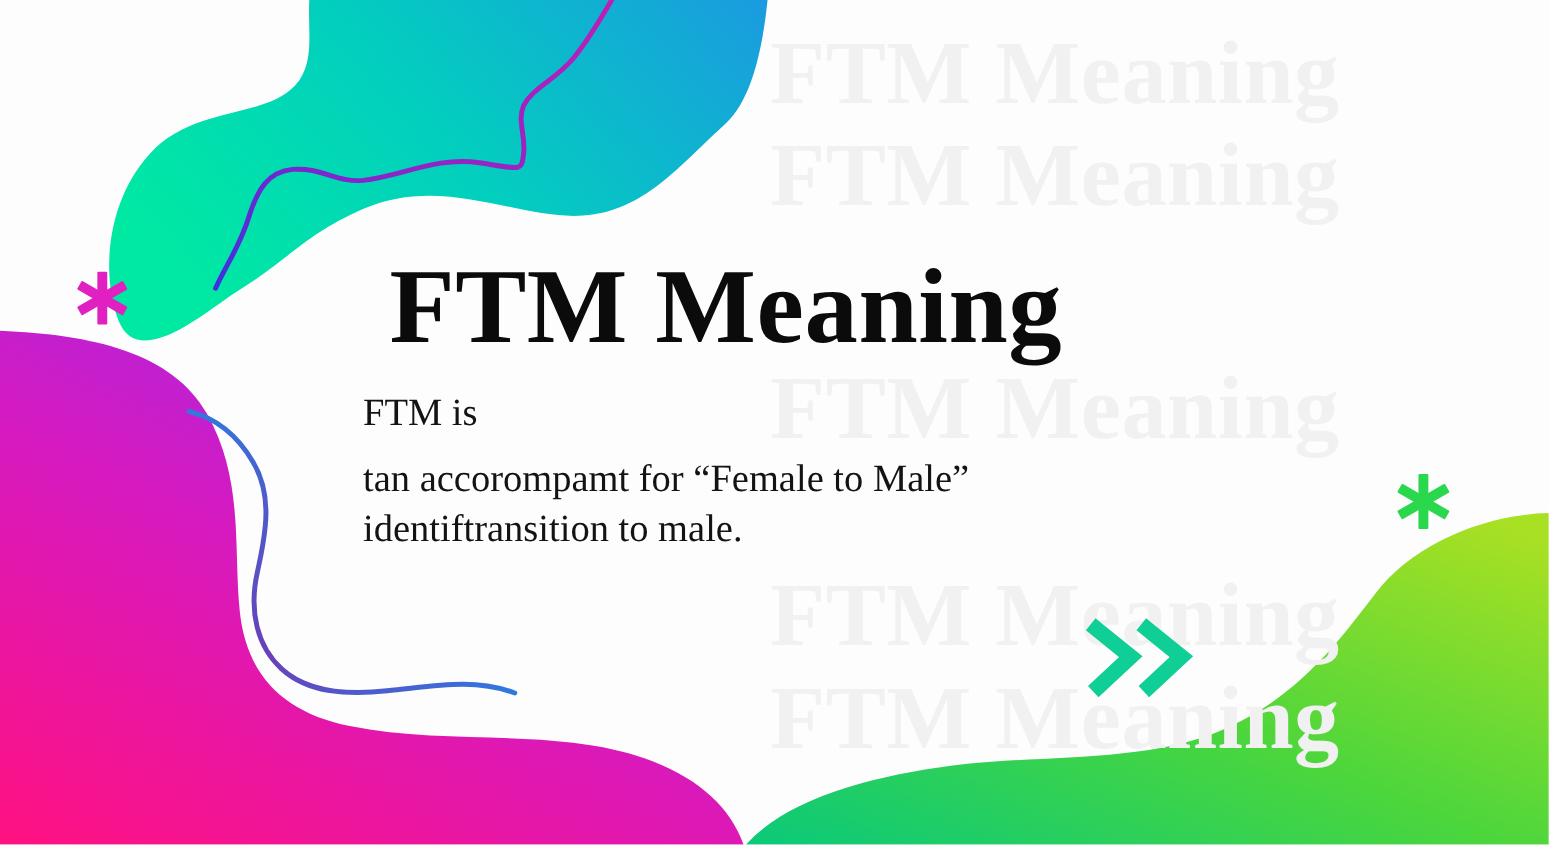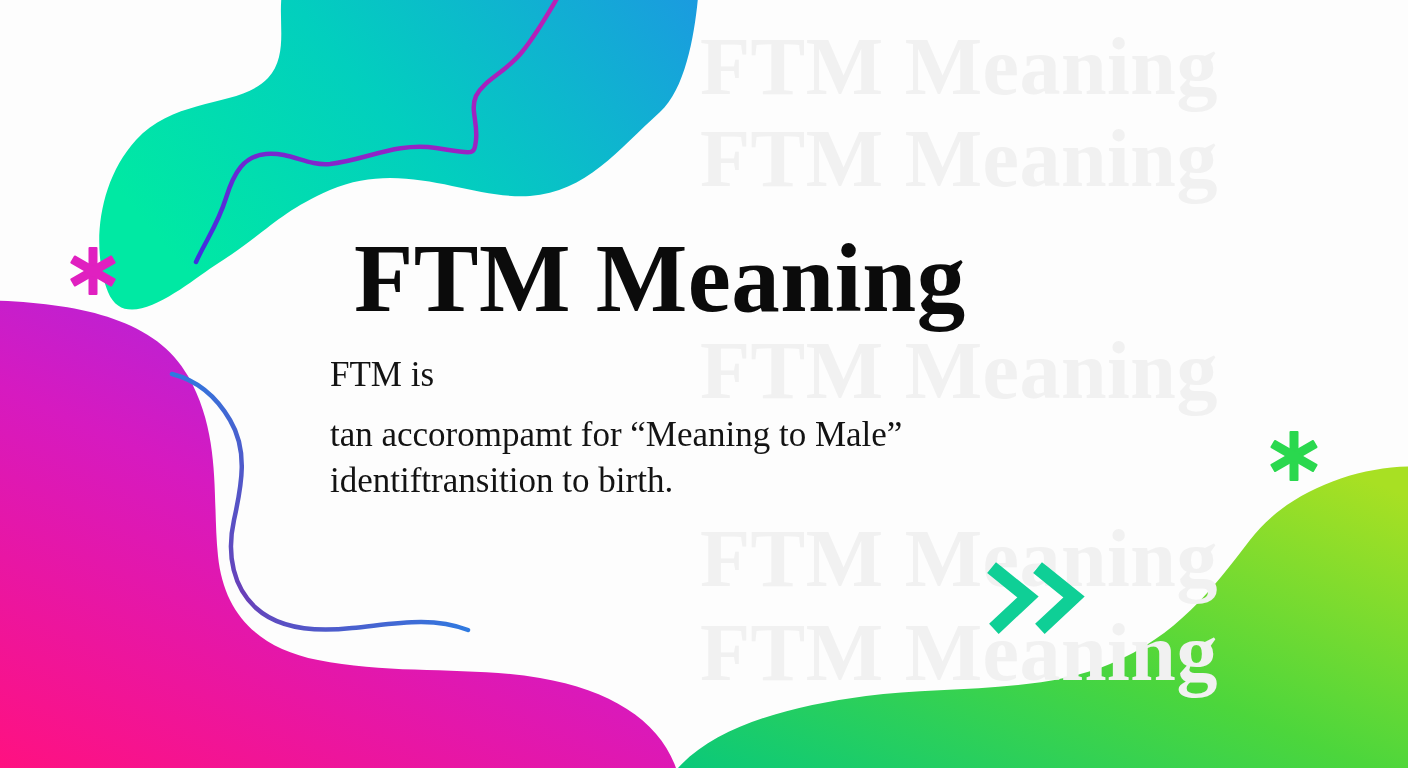--- a/index.html
+++ b/index.html
@@ -162,22 +162,22 @@
     <div class="wm wm-2">FTM Meaning</div>
     <div class="wm wm-3">FTM Meaning</div>
     <div class="wm wm-4">FTM Meaning</div>
     <div class="wm wm-5">FTM Meaning</div>
   </div>
 
   <div class="content">
     <h1 class="title">FTM Meaning</h1>
     <div class="body-copy">
       <span class="ln first">FTM is</span>
-      <span class="ln">tan accorompamt for “Meaning to Male”</span>
-      <span class="ln">identiftransition to birth.</span>
+      <span class="ln">tan accorompamt for “Female to Male”</span>
+      <span class="ln">identiftransition to male.</span>
     </div>
   </div>
 
   <svg class="layer marks" viewBox="0 0 1408 768" preserveAspectRatio="none">
 
     <g transform="translate(93,271)" fill="#e020c0">
       <rect x="-4.5" y="-24" width="9" height="48" rx="1"></rect>
       <rect x="-4.5" y="-24" width="9" height="48" rx="1" transform="rotate(60)"></rect>
       <rect x="-4.5" y="-24" width="9" height="48" rx="1" transform="rotate(120)"></rect>
     </g>

